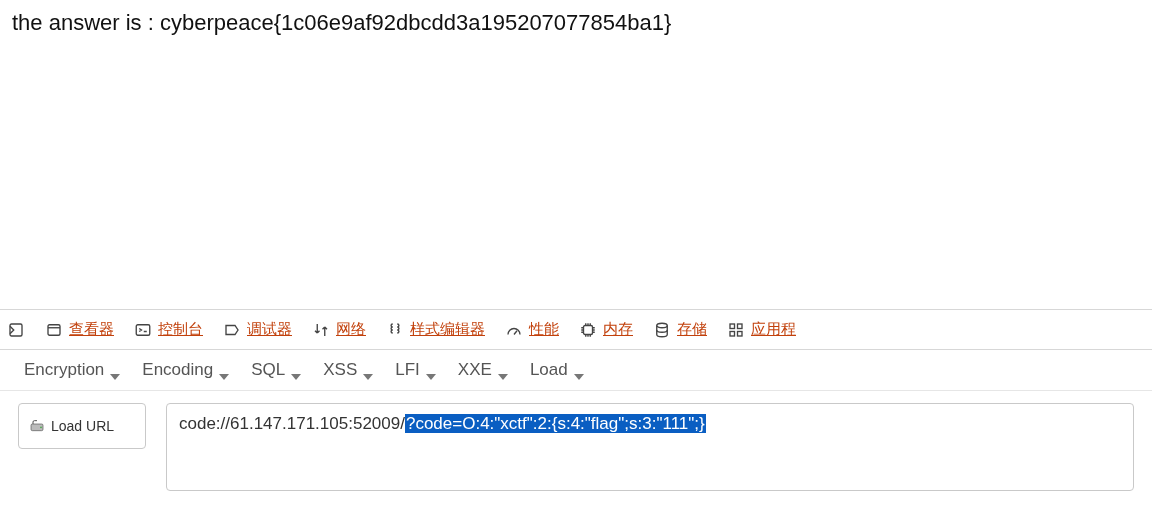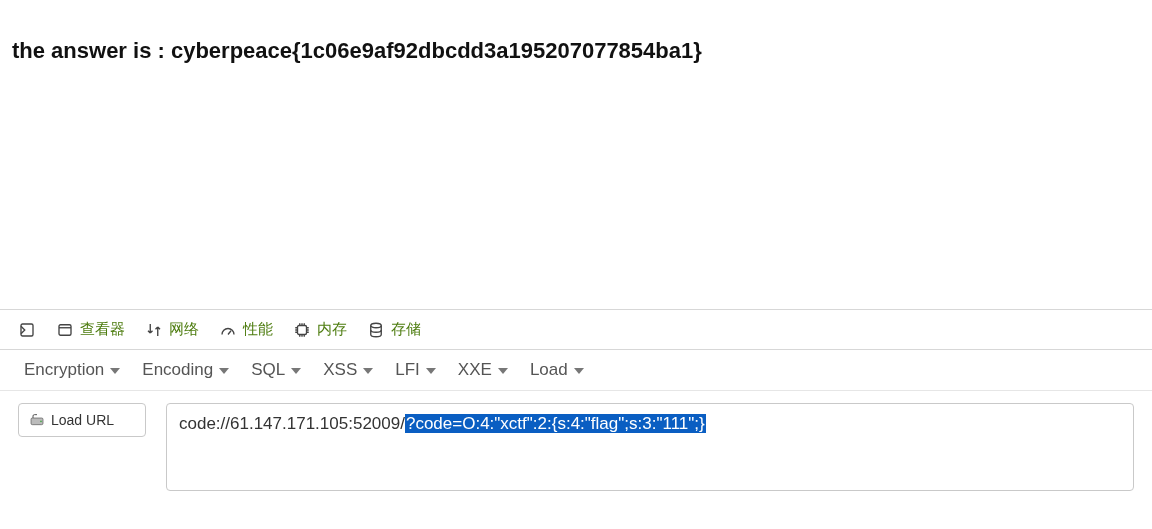--- a/index.html
+++ b/index.html
@@ -8,39 +8,39 @@
     width: 1152px; height: 529px;
     font-family: "Segoe UI", "Microsoft YaHei", Arial, sans-serif;
     background: #fff;
     color: #111;
     overflow: hidden;
   }
   .page-top {
     padding: 8px 12px;
     font-size: 22px;
     line-height: 1.35;
-    font-weight: 700;
-    margin-top: 28px;
+    font-weight: 400;
   }
   .devtools {
     position: absolute;
     left: 0; right: 0;
     top: 309px;
     border-top: 1px solid #d7d7d7;
     background: #fff;
   }
   .dt-tabs {
     display: flex;
     align-items: center;
     height: 40px;
-    padding: 0 14px;
+    padding: 0 3px;
     gap: 12px;
     border-bottom: 1px solid #d7d7d7;
     font-size: 15px;
-    color: #4d7c0f;
+    color: #c2410c;
+    text-decoration: underline;
   }
   .dt-tab {
     display: flex;
     align-items: center;
     gap: 6px;
     padding: 0 4px;
     height: 100%;
     cursor: default;
   }
   .dt-tab .ic { display: inline-flex; width: 18px; height: 18px; align-items:center; justify-content:center; }
@@ -49,21 +49,21 @@
     display: flex;
     align-items: center;
     gap: 22px;
     padding: 10px 24px;
     border-bottom: 1px solid #e6e6e6;
     font-size: 17px;
     color: #555;
   }
   .hb-menu {
     display: inline-flex;
-    align-items: center;
+    align-items: flex-end;
     gap: 6px;
   }
   .caret {
     width: 0; height: 0;
     border-left: 5px solid transparent;
     border-right: 5px solid transparent;
     border-top: 6px solid #777;
     margin-top: 2px;
   }
   .hb-body {
@@ -74,21 +74,21 @@
   .hb-left {
     display: flex;
     flex-direction: column;
     gap: 10px;
   }
   .hb-btn {
     display: inline-flex;
     align-items: center;
     gap: 6px;
     min-width: 128px;
-    height: 34px;
+    height: 46px;
     padding: 0 10px;
     border: 1px solid #c9c9c9;
     border-radius: 4px;
     background: #fff;
     font-size: 14px;
     color: #333;
   }
   .hb-btn .bic { width:16px; height:16px; display:inline-flex; align-items:center; justify-content:center; }
   .hb-btn .bic svg { width:16px; height:16px; }
   .url-box {
@@ -129,31 +129,56 @@
     <span class="dt-tab">
       <span class="ic">
         <svg viewBox="0 0 24 24">
             <rect x="4" y="5" width="16" height="14" rx="2"></rect>
             <path d="M4 9h16"></path>
           </svg>
       </span>
       <span>查看器</span>
     </span>
 
-
+    <span class="dt-tab">
+      <span class="ic">
+        <svg viewBox="0 0 24 24">
+            <rect x="3" y="5" width="18" height="14" rx="2"></rect>
+            <path d="M7 10l3 2-3 2M13 14h4"></path>
+          </svg>
+      </span>
+      <span>控制台</span>
+    </span>
+
+    <span class="dt-tab">
+      <span class="ic">
+        <svg viewBox="0 0 24 24">
+            <path d="M4 6h12l4 6-4 6H4z"></path>
+          </svg>
+      </span>
+      <span>调试器</span>
+    </span>
 
     <span class="dt-tab">
       <span class="ic">
         <svg viewBox="0 0 24 24">
             <path d="M7 4v12M7 16l-3-3M7 16l3-3 M17 20V8M17 8l-3 3M17 8l3 3"></path>
           </svg>
       </span>
       <span>网络</span>
     </span>
 
+    <span class="dt-tab">
+      <span class="ic">
+        <svg viewBox="0 0 24 24">
+            <path d="M9 4c-3 0-3 4 0 4-3 0-3 4 0 4-3 0-3 4 0 4M15 4c3 0 3 4 0 4 3 0 3 4 0 4 3 0 3 4 0 4"></path>
+          </svg>
+      </span>
+      <span>样式编辑器</span>
+    </span>
 
     <span class="dt-tab">
       <span class="ic">
         <svg viewBox="0 0 24 24">
             <path d="M4 18a8 8 0 0 1 16 0"></path>
             <path d="M12 18l4-5"></path>
           </svg>
       </span>
       <span>性能</span>
     </span>
@@ -173,20 +198,31 @@
         <svg viewBox="0 0 24 24">
             <ellipse cx="12" cy="6" rx="7" ry="3"></ellipse>
             <path d="M5 6v12c0 1.7 3.1 3 7 3s7-1.3 7-3V6"></path>
             <path d="M5 12c0 1.7 3.1 3 7 3s7-1.3 7-3"></path>
           </svg>
       </span>
       <span>存储</span>
     </span>
 
 
+    <span class="dt-tab">
+      <span class="ic">
+        <svg viewBox="0 0 24 24">
+            <rect x="4" y="4" width="6" height="6"></rect>
+            <rect x="14" y="4" width="6" height="6"></rect>
+            <rect x="4" y="14" width="6" height="6"></rect>
+            <rect x="14" y="14" width="6" height="6"></rect>
+          </svg>
+      </span>
+      <span>应用程</span>
+    </span>
   </div>
 
   <div class="hb-toolbar">
     <span class="hb-menu">
       <span>Encryption</span>
       <span class="caret"></span>
     </span>
     <span class="hb-menu">
       <span>Encoding</span>
       <span class="caret"></span>

